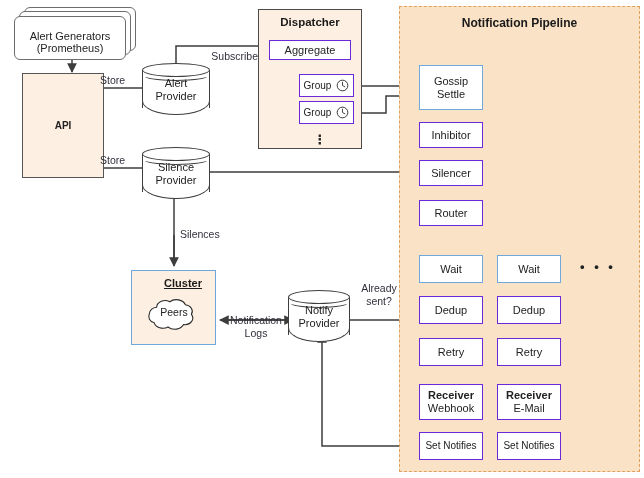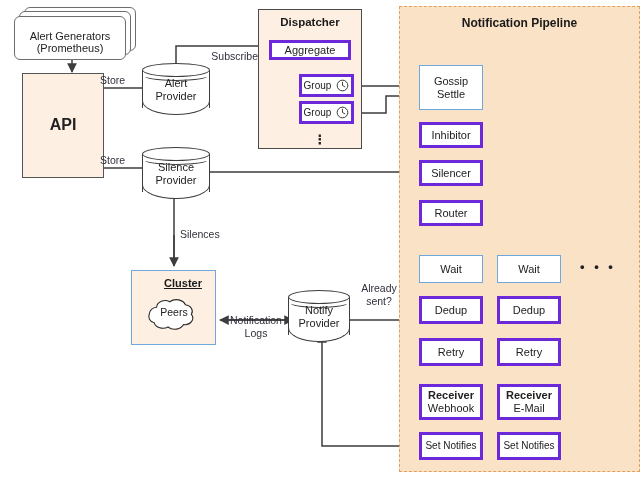--- a/index.html
+++ b/index.html
@@ -3,21 +3,21 @@
 <meta charset="utf-8">
 <title>Alertmanager Architecture</title>
 <style>
   html,body{margin:0;padding:0;background:#ffffff;}
   body{font-family:"Liberation Sans","DejaVu Sans",sans-serif;}
   #canvas{position:relative;width:644px;height:478px;background:#ffffff;overflow:hidden;}
   svg.wires{position:absolute;left:0;top:0;width:644px;height:478px;pointer-events:none;}
   .node{position:absolute;box-sizing:border-box;display:flex;flex-direction:column;
         align-items:center;justify-content:center;text-align:center;
         font-size:11px;color:#222222;line-height:1.15;}
-  .grey-box{border:3px solid #6d28d9;background:#ffffff;}
+  .grey-box{border:1px solid #6d28d9;background:#ffffff;}
   .blue-box{border:1.6px solid #6fa8dc;background:#ffffff;}
   .peach{background:#fdf0e2;}
   .lbl{position:absolute;font-size:10.5px;color:#30303c;line-height:1.2;text-align:center;}
   .bold{font-weight:bold;}
   
   #gen-stack{position:absolute;left:14px;top:7px;width:122px;height:52px;}
   .gen-card{position:absolute;border:1.2px solid #6d6d6d;background:#ffffff;border-radius:6px;
             box-sizing:border-box;}
   
   .cyl{position:absolute;box-sizing:border-box;}
@@ -134,21 +134,21 @@
     <div class="gen-card" style="left:10px;top:0;width:112px;height:44px;"></div>
     <div class="gen-card" style="left:5px;top:4px;width:112px;height:44px;"></div>
     <div class="gen-card" style="left:0;top:9px;width:112px;height:44px;display:flex;
          flex-direction:column;align-items:center;justify-content:center;">
       <span style="font-size:11px;color:#222;margin-top:8px;">Alert Generators</span>
       <span style="font-size:11px;color:#222;">(Prometheus)</span>
     </div>
   </div>
 
   <div class="node peach" style="left:22px;top:73px;width:82px;height:105px;border:1.3px solid #555;">
-    <span class="bold" style="font-size:16px;">API</span>
+    <span class="bold" style="font-size:10px;">API</span>
   </div>
 
   <div class="cyl" style="left:142px;top:63px;width:68px;height:52px;">
     <div class="body"></div>
     <div class="top"></div>
     <div class="ring"></div>
     <div class="bot"></div>
     <div class="txt">
       <div>Alert</div>
       <div>Provider</div>

